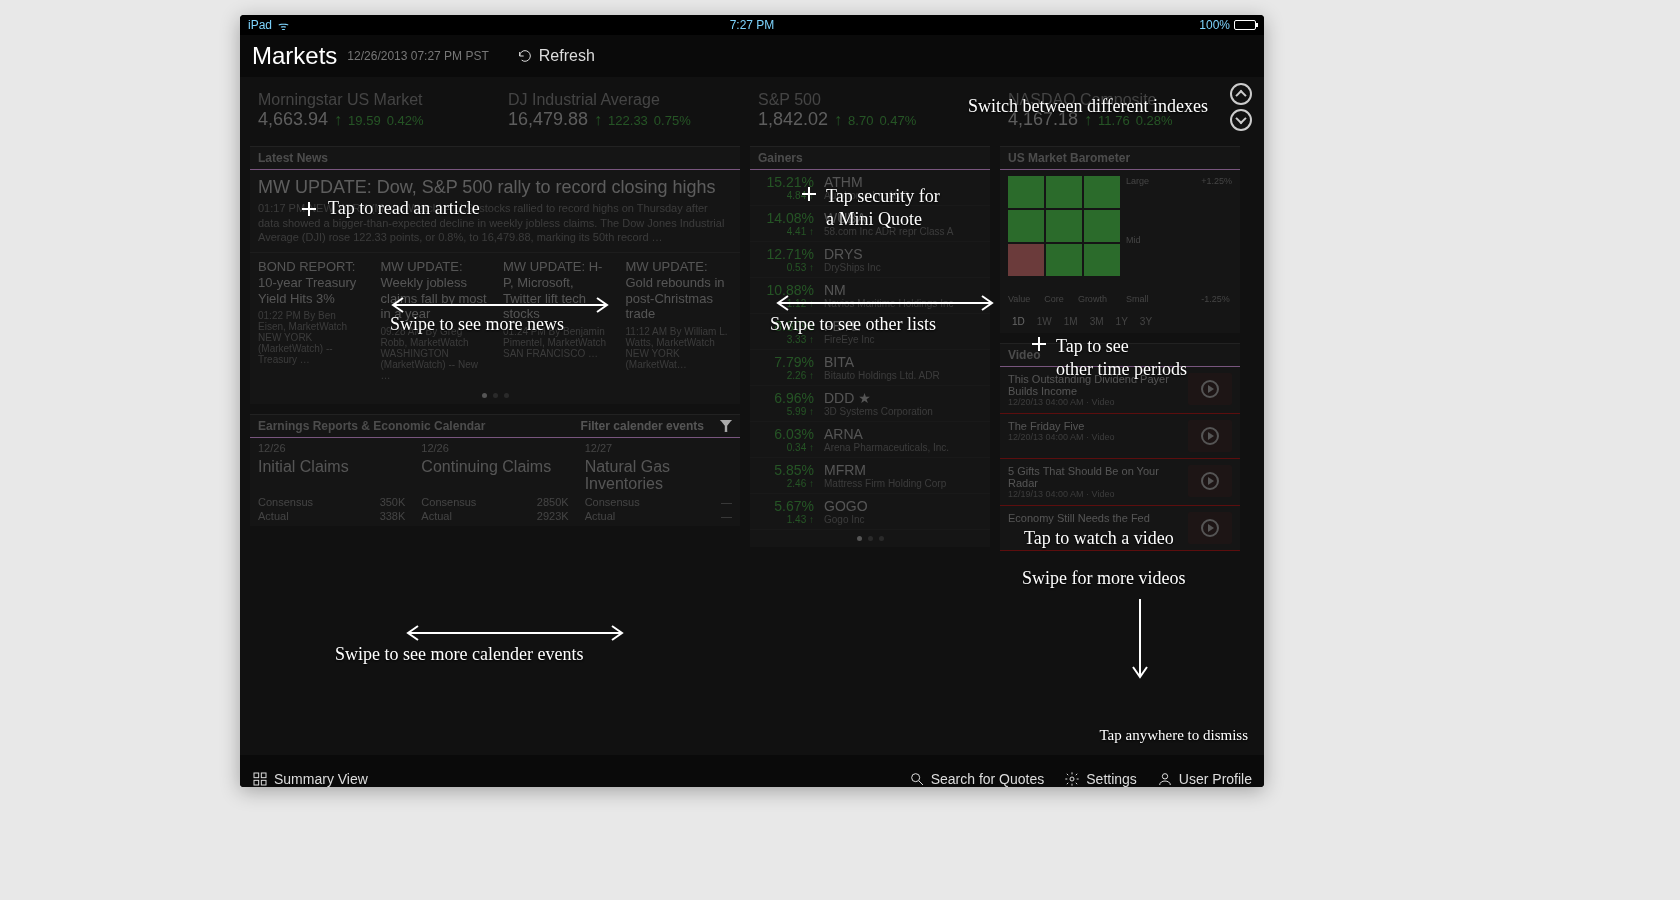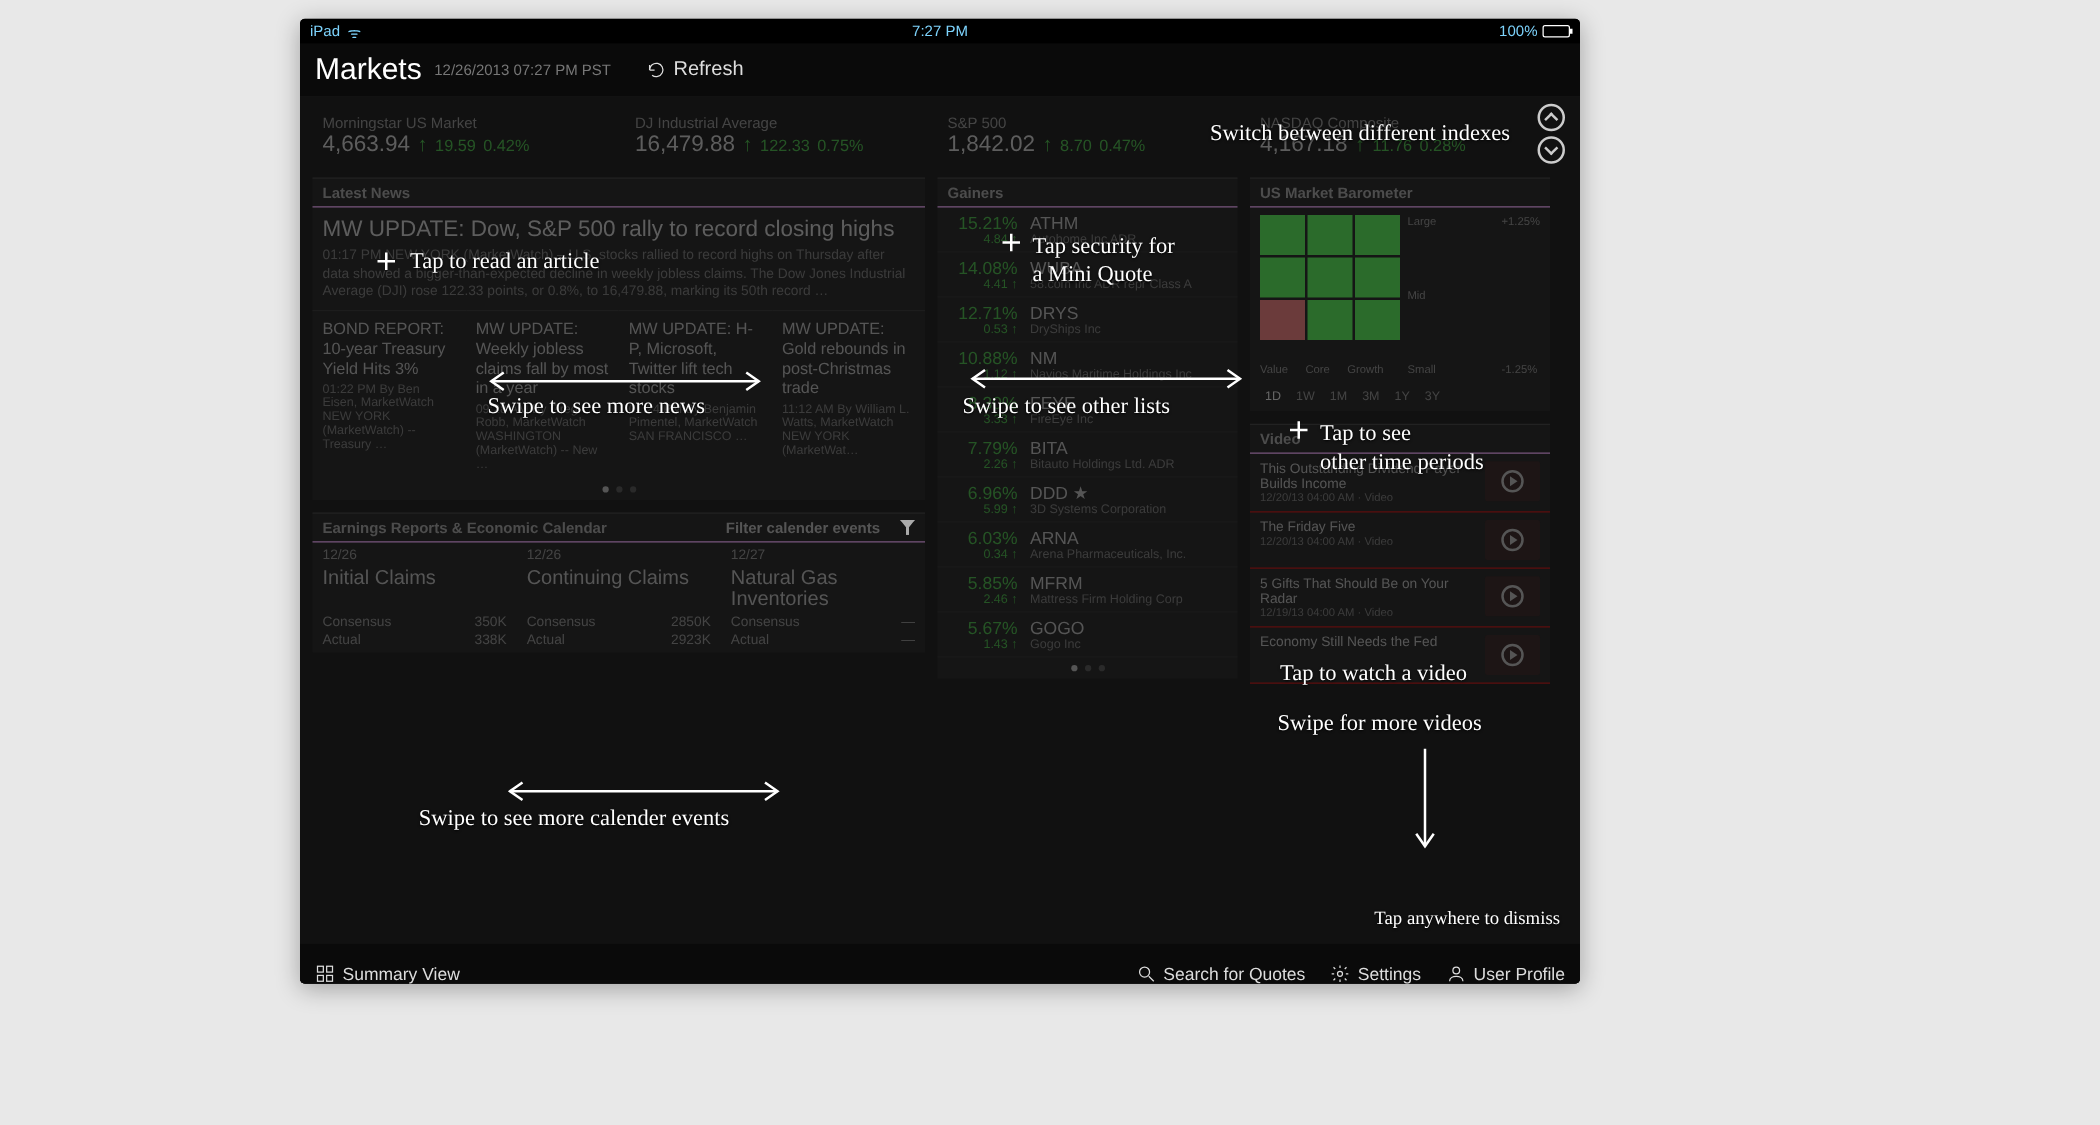--- a/index.html
+++ b/index.html
@@ -14,21 +14,21 @@
   .battery .fill { background: #fff; width: 100%; height: 100%; }
   .app { position: absolute; top: 20px; left: 0; right: 0; bottom: 0; background: #1a1a1a; color: #ccc; }
   .toolbar { height: 42px; display: flex; align-items: center; padding: 0 12px; gap: 10px; background: #0a0a0a; }
   .toolbar .title { color: #fff; font-size: 24px; font-weight: 300; }
   .toolbar .subtitle { color: #777; font-size: 12px; }
   .toolbar .refresh { display: flex; align-items: center; gap: 6px; color: #ddd; font-size: 16px; margin-left: 18px; }
   .content { position: absolute; top: 42px; left: 0; right: 0; bottom: 32px; background: #222; padding: 10px; }
   .dim { position: absolute; inset: 0; background: rgba(0,0,0,.5); pointer-events: none; }
   .indexes { display: flex; gap: 12px; padding: 4px 8px 10px; }
   .index { flex: 1; }
-  .index .name { font-size: 12px; color: #888; }
+  .index .name { font-size: 16px; color: #888; }
   .index .row { display: flex; gap: 6px; align-items: baseline; }
   .index .value { font-size: 18px; color: #bbb; }
   .up { color: #4aa84a; }
   .index .delta, .index .pct { font-size: 13px; }
   .columns { display: flex; gap: 10px; margin-top: 6px; }
   .col-left { width: 490px; }
   .col-mid { width: 240px; }
   .col-right { width: 240px; }
   .panel { background: #2a2a2a; border-top: 1px solid #444; margin-bottom: 10px; }
   .panel .hd { font-weight: bold; font-size: 12px; color: #999; padding: 4px 8px; border-bottom: 1px solid #f0abfc; display:flex; justify-content:space-between; align-items:center;}

